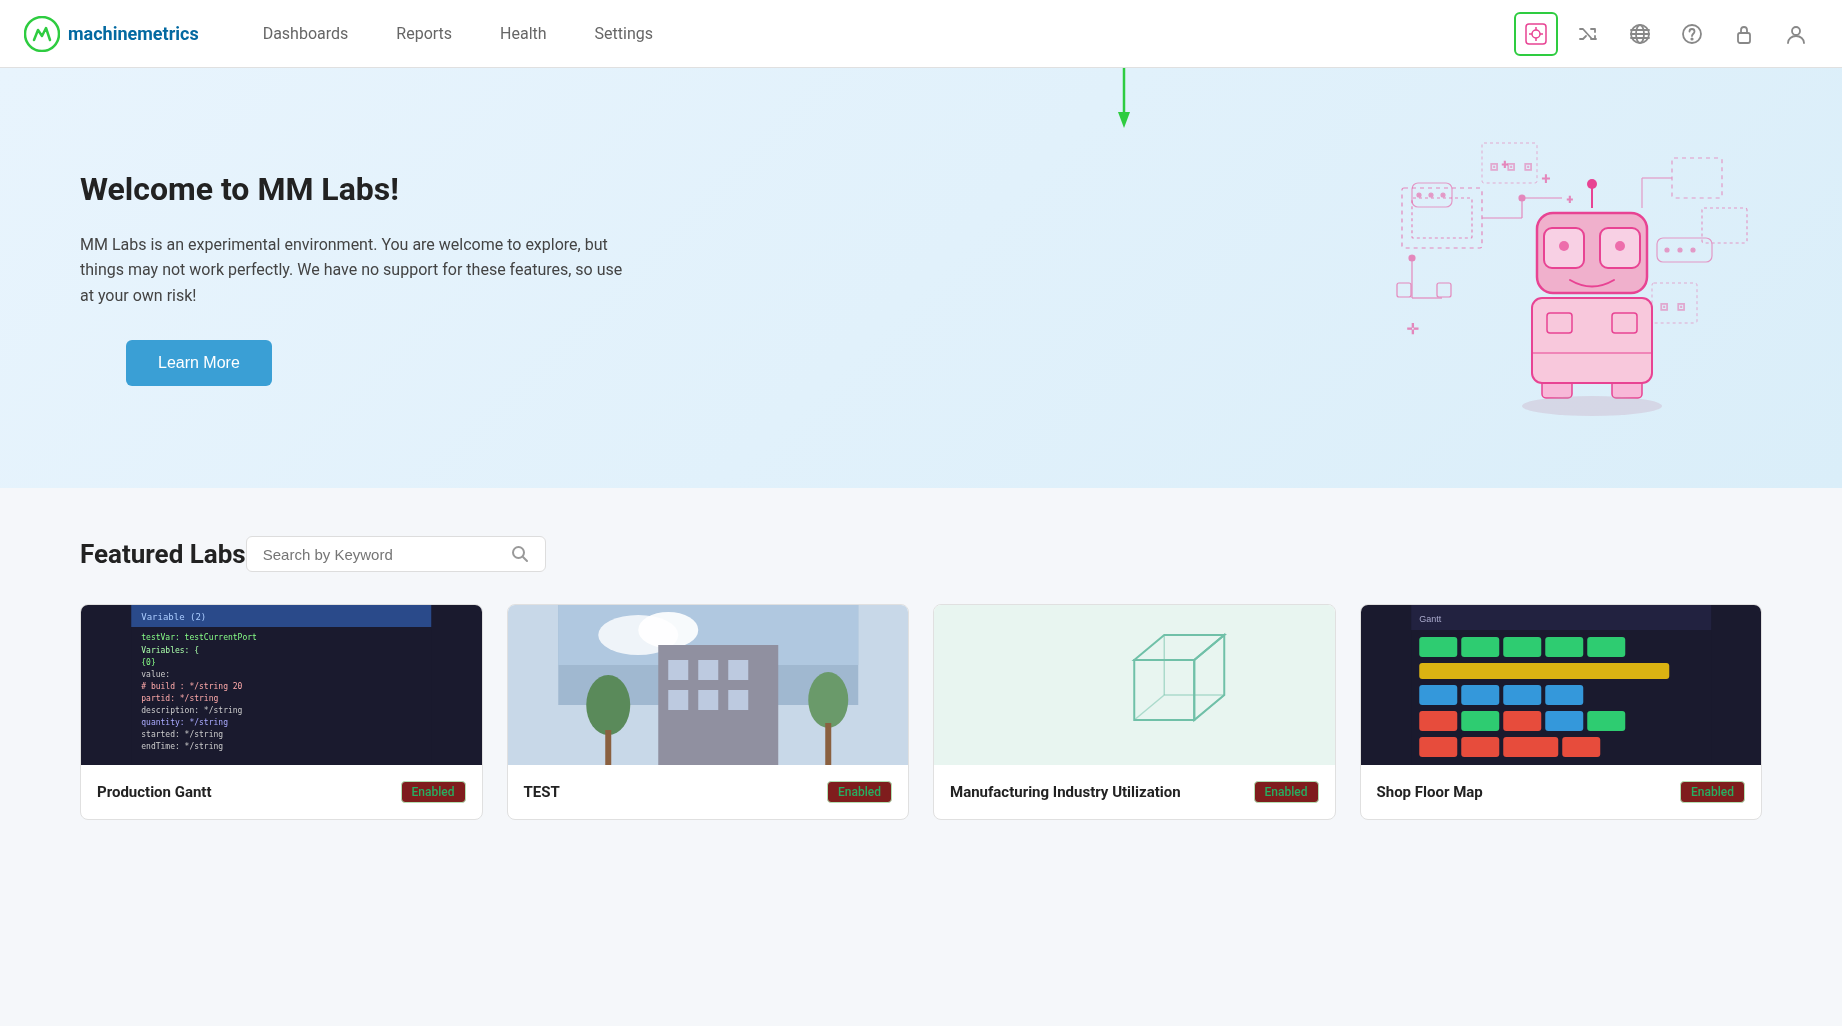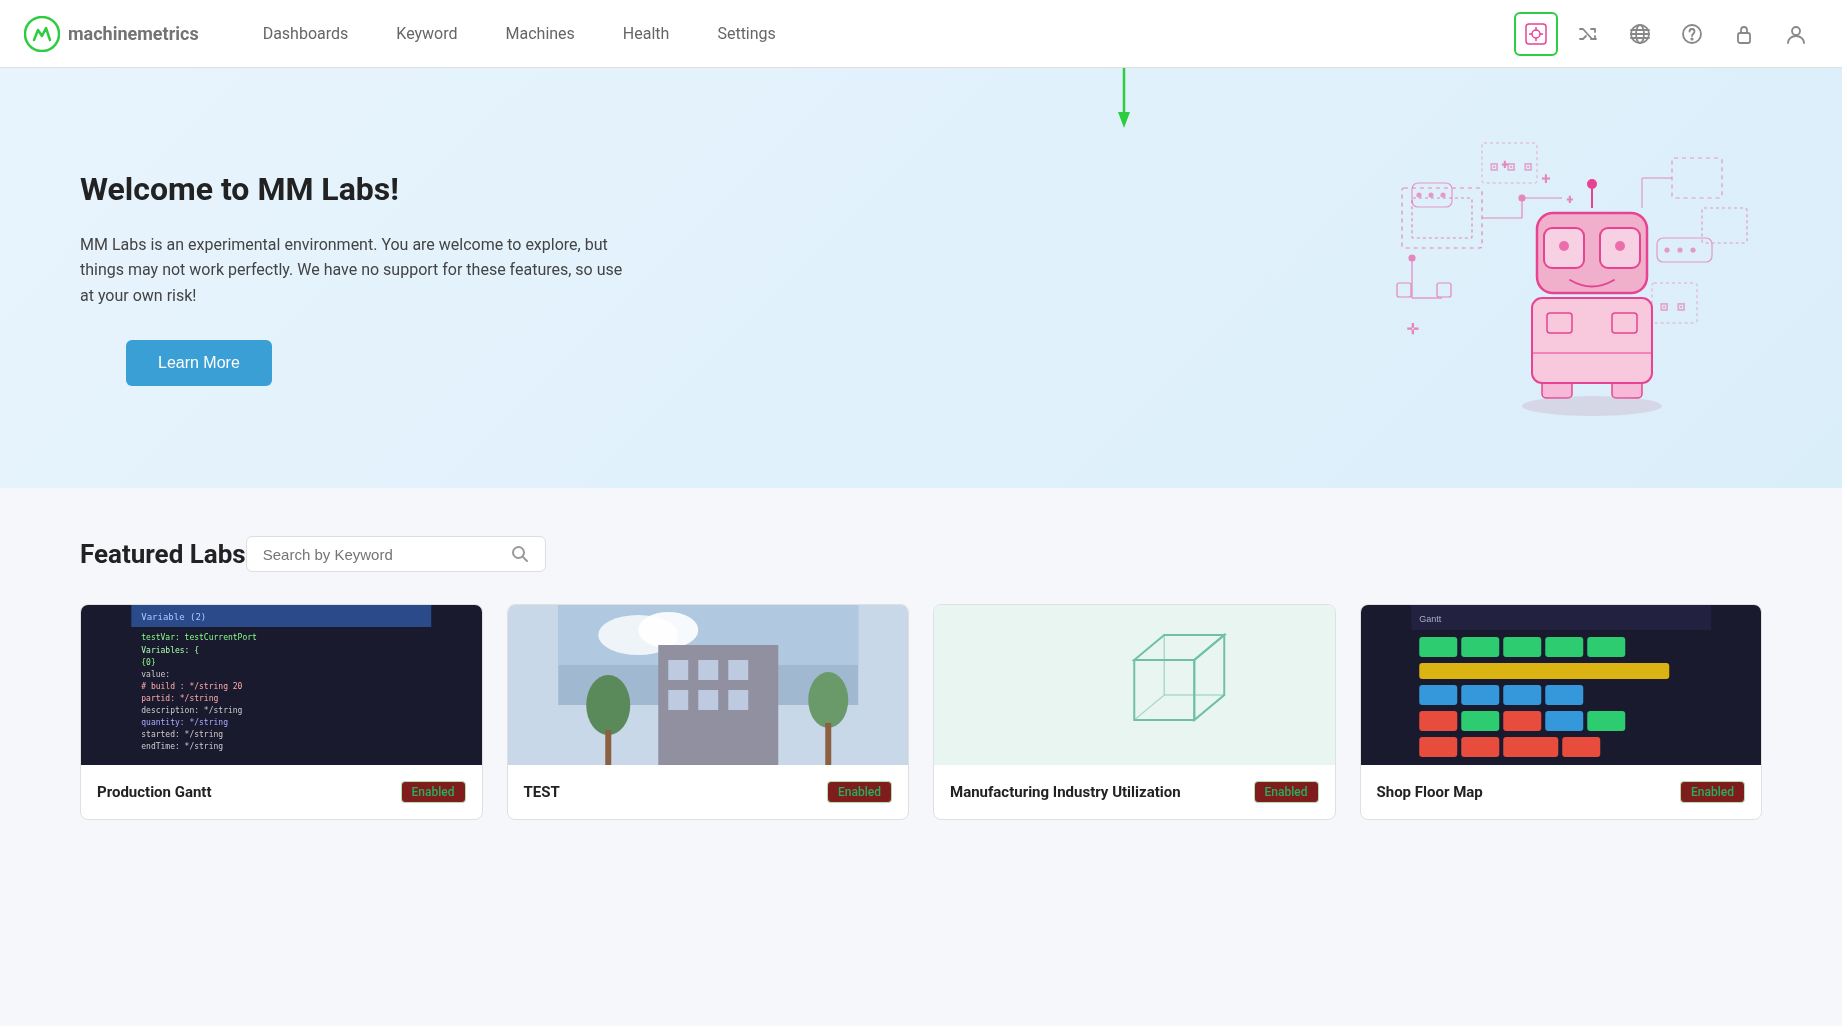--- a/index.html
+++ b/index.html
@@ -22,21 +22,21 @@
       gap: 8px;
       margin-right: 40px;
     }
     .logo-icon {
       width: 36px;
       height: 36px;
     }
     .logo-text {
       font-size: 18px;
       font-weight: 400;
-      color: #737373;
+      color: #0369a1;
     }
     .logo-text span { font-weight: 700; }
     .navbar-nav {
       display: flex;
       align-items: center;
       gap: 0;
       flex: 1;
     }
     .nav-item {
       padding: 0 24px;
@@ -228,22 +228,21 @@
       <circle cx="18" cy="18" r="17" stroke="#2ecc40" stroke-width="2.5"></circle>
       <path d="M10 24 L14 14 L18 20 L22 12 L26 24" stroke="#2ecc40" stroke-width="2.5" fill="none" stroke-linecap="round" stroke-linejoin="round"></path>
     </svg>
     <span class="logo-text">
       <span>machine</span><strong>metrics</strong>
     </span>
   </div>
 
   <div class="navbar-nav">
     <a class="nav-item">Dashboards</a>
-    <a class="nav-item">Keyword</a>
-    <a class="nav-item">Machines</a>
+    <a class="nav-item">Reports</a>
     <a class="nav-item">Health</a>
     <a class="nav-item">Settings</a>
   </div>
 
   <div class="navbar-actions">
 
     <button class="nav-icon-btn labs-active" title="Labs">
       <svg width="22" height="22" viewBox="0 0 22 22" fill="none" xmlns="http://www.w3.org/2000/svg">
         <rect x="1" y="1" width="20" height="20" rx="3" stroke="#e84393" stroke-width="1.5" fill="none"></rect>
         <circle cx="11" cy="11" r="4" stroke="#e84393" stroke-width="1.5" fill="none"></circle>

